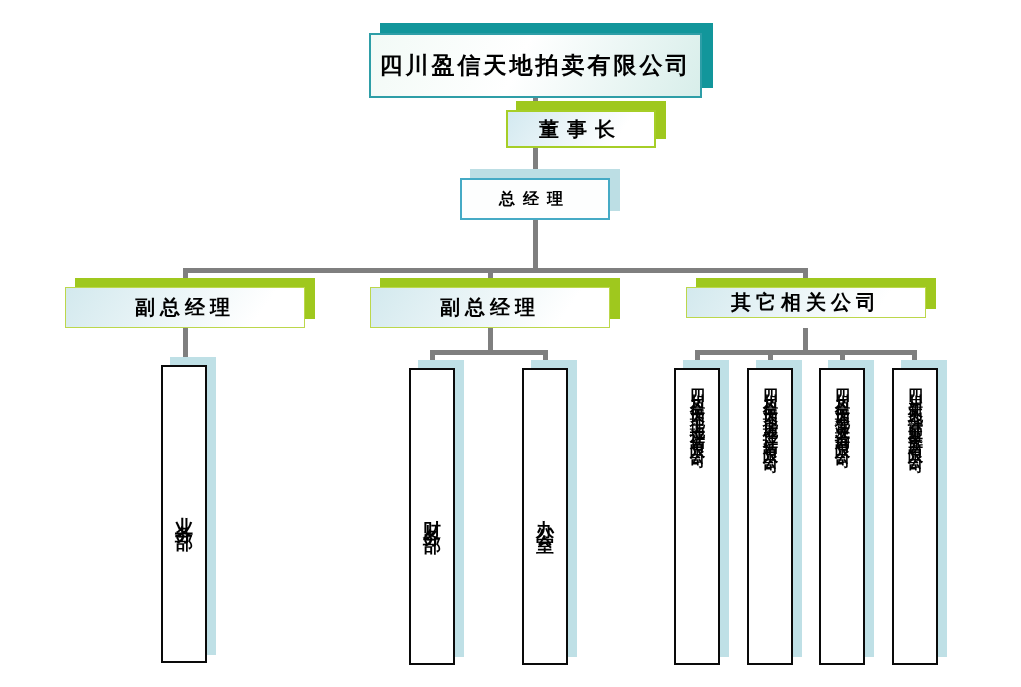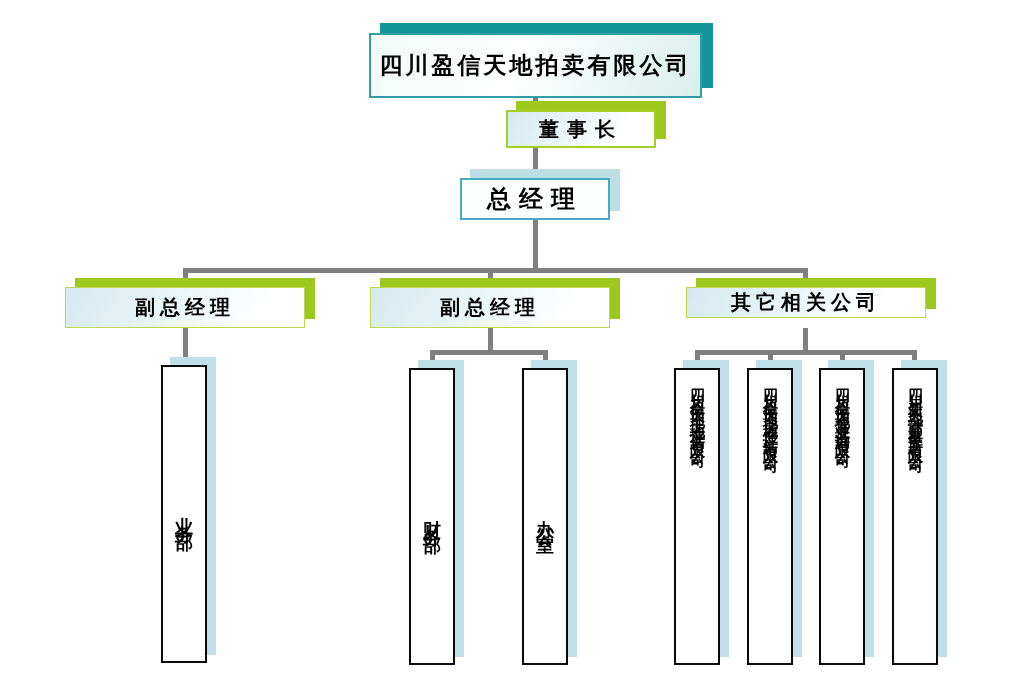--- a/index.html
+++ b/index.html
@@ -39,21 +39,21 @@
     background: linear-gradient(125deg, #d3e9f0 0%, #ffffff 75%);
     box-shadow: 10px -9px 0 0 #9FC81E;
     font-size: 20px;
     letter-spacing: 8px;
   }
   
   .box-cyan {
     border: 2px solid #45AAC5;
     background: #fdfefe;
     box-shadow: 10px -9px 0 0 #BCDEE4;
-    font-size: 24px;
+    font-size: 16px;
     letter-spacing: 8px;
   }
   
   .box-branch {
     border: 1px solid #BCD74B;
     background: linear-gradient(125deg, #d3e9ee 0%, #ffffff 80%);
     box-shadow: 10px -9px 0 0 #9FC81E;
     font-size: 20px;
     letter-spacing: 5px;
     align-items: center;

